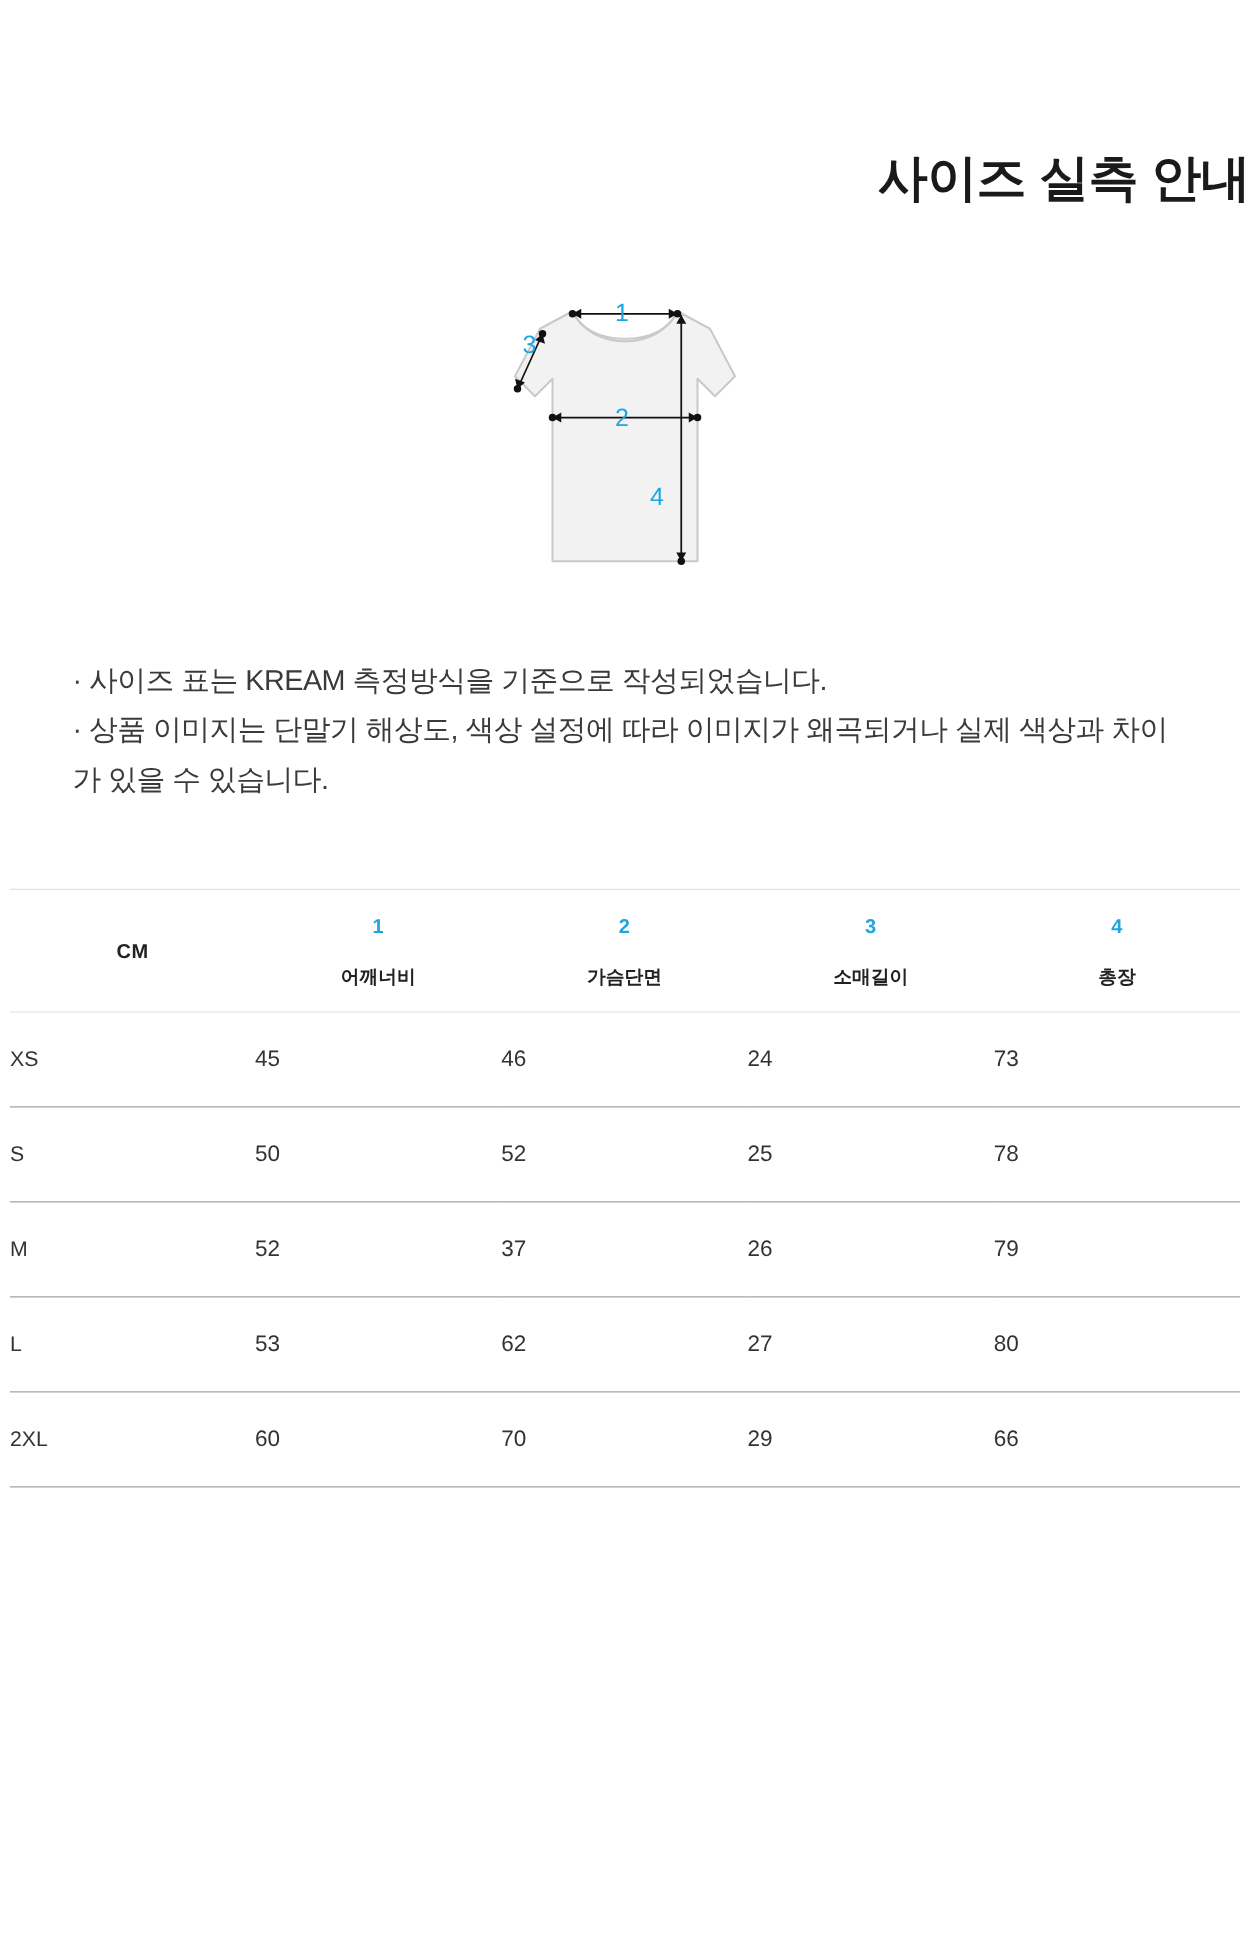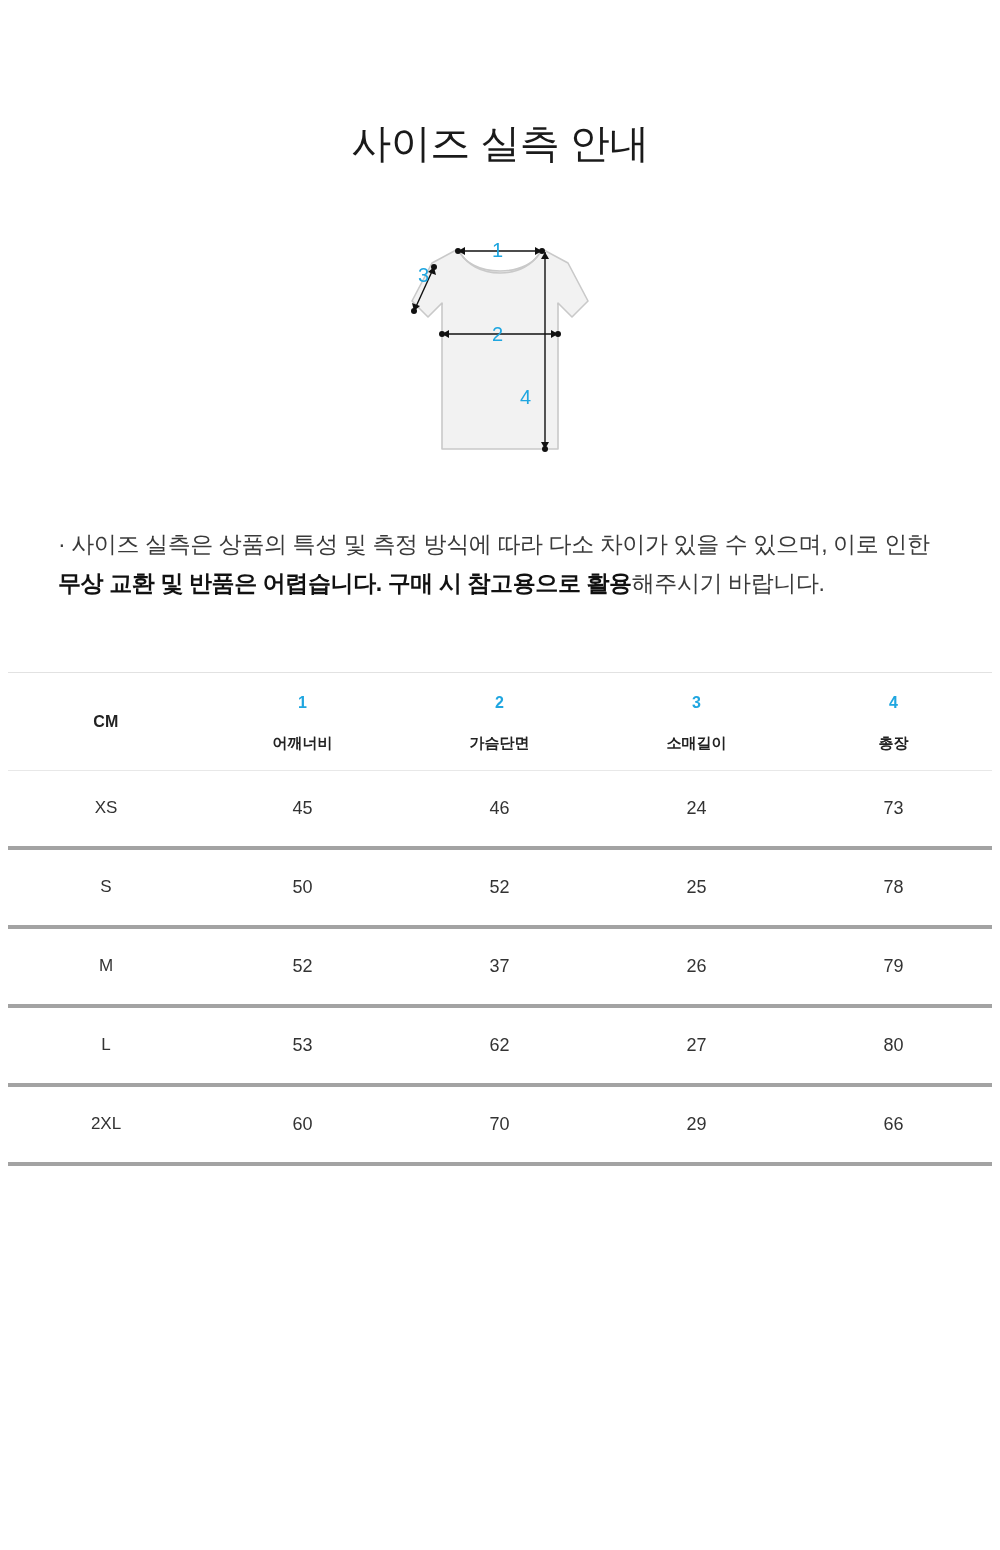--- a/index.html
+++ b/index.html
@@ -17,23 +17,23 @@
     overflow: hidden;
   }
   .page {
     width: 1000px;
     height: 1550px;
     position: relative;
   }
 
   
   .title {
-    text-align: center;
+    text-align: right;
     font-size: 40px;
-    font-weight: normal;
+    font-weight: bold;
     letter-spacing: -0.5px;
     color: #1a1a1a;
     padding-top: 92px;
     line-height: 1.2;
   }
 
   
   .diagram-wrap {
     width: 100%;
     display: flex;
@@ -91,22 +91,21 @@
     line-height: 1;
     margin-top: 24px;
   }
   .unit-cell {
     font-size: 16px;
     font-weight: bold;
     color: #222;
     letter-spacing: 0.3px;
   }
   table.size-table tbody td {
-    border-bottom: 4px solid #a3a3a3;
-    text-align: center;
+    border-bottom: 1px solid #a3a3a3;
     padding: 27px 0;
     font-size: 18px;
     color: #333333;
     font-weight: normal;
   }
   table.size-table tbody td.size-name {
     font-size: 17px;
     color: #333;
   }
   .c0 { width: 196px; }
@@ -156,21 +155,22 @@
 
         <text x="122" y="38" font-family="Liberation Sans, sans-serif" font-size="20" fill="#1FA6E0">1</text>
         <text x="122" y="122" font-family="Liberation Sans, sans-serif" font-size="20" fill="#1FA6E0">2</text>
         <text x="48" y="63" font-family="Liberation Sans, sans-serif" font-size="20" fill="#1FA6E0">3</text>
         <text x="150" y="185" font-family="Liberation Sans, sans-serif" font-size="20" fill="#1FA6E0">4</text>
       </svg>
     </div>
   </div>
 
   <div class="notes">
-    <p><span>· 사이즈 실측은 상품의 특성 및 측정 방식에 따라 다소 차이가 있을 수 있으며, 이로 인한 </span><span class="strong">무상 교환 및 반품은 어렵습니다. 구매 시 참고용으로 활용</span><span>해주시기 바랍니다.</span></p>
+    <p>· 사이즈 표는 KREAM 측정방식을 기준으로 작성되었습니다.</p>
+    <p>· 상품 이미지는 단말기 해상도, 색상 설정에 따라 이미지가 왜곡되거나 실제 색상과 차이가 있을 수 있습니다.</p>
   </div>
 
   <div class="table-wrap">
     <table class="size-table">
       <thead>
         <tr>
           <th class="c0 unit-cell">CM</th>
           <th class="c1">
             <span class="col-num">1</span>
             <span class="col-label">어깨너비</span>

